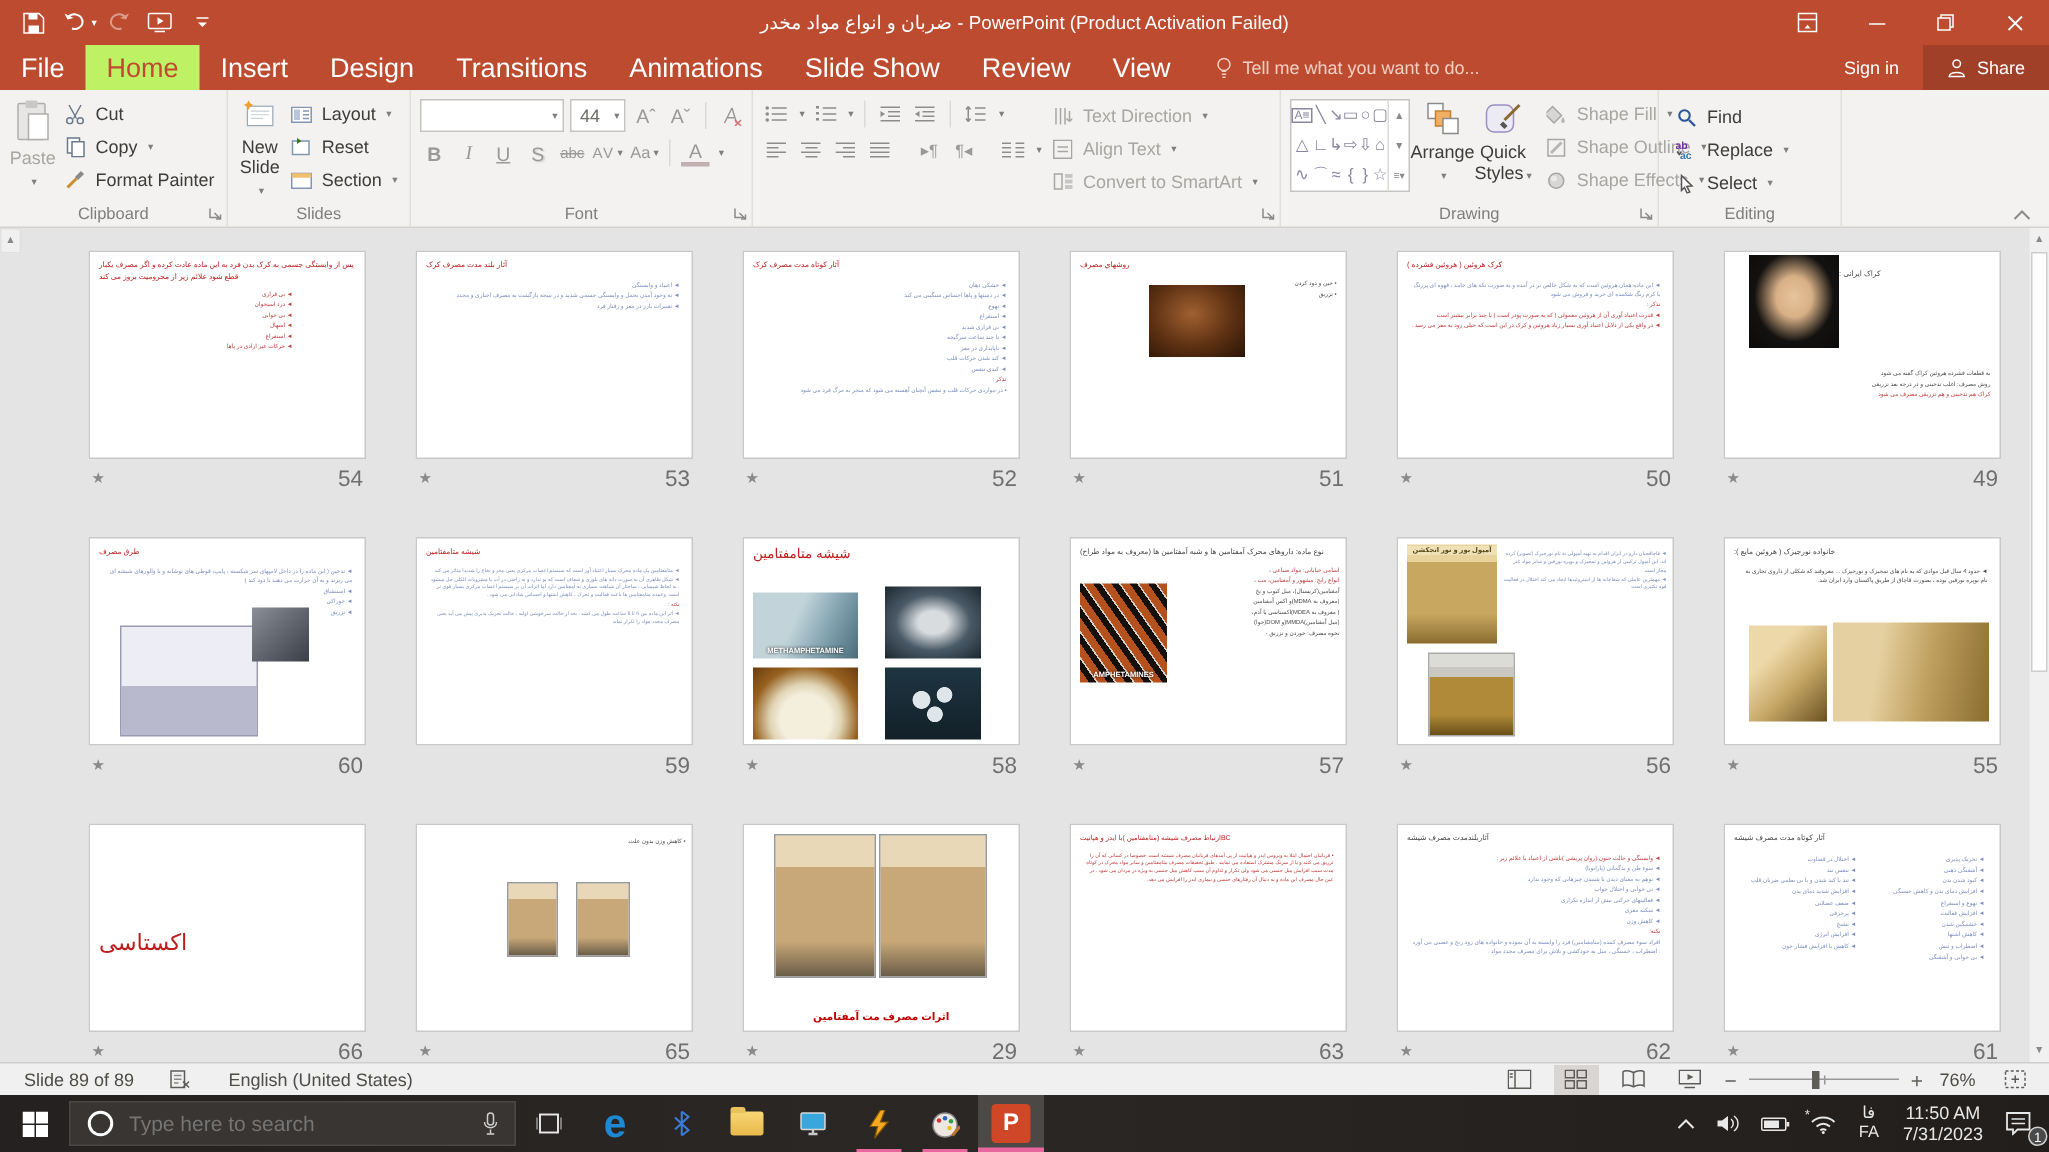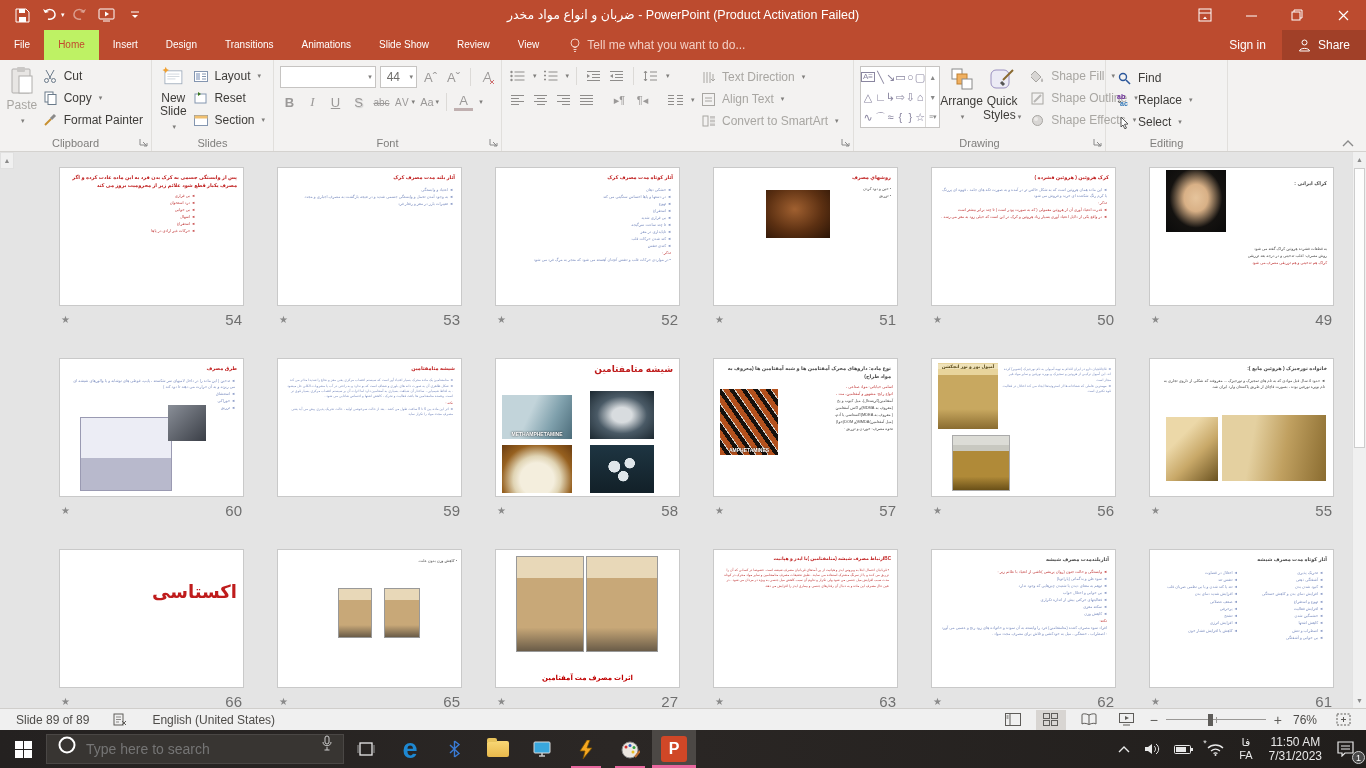--- a/index.html
+++ b/index.html
@@ -12,21 +12,21 @@
 .qat{display:flex;align-items:center;padding-left:8px}
 .qbtn{width:28px;height:28px;display:flex;align-items:center;justify-content:center}
 .qbtn.dim{opacity:.45}
 .qcaret{font-size:7px;margin-left:-3px}
 .title-text{position:absolute;left:50%;transform:translateX(-50%);height:30px;line-height:30px;font-size:12.5px;white-space:nowrap}
 .wbtns{position:absolute;right:0;top:0;height:30px;display:flex}
 .wbtn{width:46px;height:30px;display:flex;align-items:center;justify-content:center;font-size:13px}
 
 
 .tabrow{position:absolute;left:0;top:30px;width:100%;height:30px;background:#bc4b2f;display:flex;align-items:flex-end;color:#fff;z-index:7}
-.tab{padding:0 14px;height:30px;line-height:30px;font-size:10px;white-space:nowrap}
+.tab{padding:0 14px;height:30px;line-height:30px;font-size:18px;white-space:nowrap}
 .tab.active{background:#bef264;color:#c24a2e}
 .tellme{display:flex;align-items:center;gap:6px;margin-left:16px;color:#f3cfc4;height:30px}
 .tabrow-right{margin-left:auto;display:flex;align-items:center;height:30px}
 .signin{padding:0 16px;height:30px;line-height:30px}
 .share{display:flex;align-items:center;gap:7px;background:rgba(0,0,0,.14);padding:0 16px;height:30px}
 
 
 .ribbon{position:absolute;left:0;top:60px;width:100%;height:92px;background:#f3f2f1;border-bottom:1px solid #d4d2cf;display:flex;z-index:6}
 .rgroup{position:relative;height:100%;border-right:1px solid #e1dfdc;padding:3px 4px 18px 6px}
 .rg-label{position:absolute;bottom:2px;left:0;right:0;text-align:center;font-size:11px;color:#7f7e7c}
@@ -52,24 +52,24 @@
 .fillgroup{flex:1;border-right:none;position:relative}
 
 
 #sorter{position:absolute;left:0;top:152px;width:100%;height:556px;background:#e4e4e4;overflow:hidden;z-index:1}
 #slide-grid{position:absolute;left:59px;top:15px;display:grid;grid-template-columns:repeat(6,185px);column-gap:33px;grid-auto-rows:191px}
 .cell{width:185px}
 .card{width:185px;height:139px;background:#fff;border:1px solid #c9c9c9;position:relative;overflow:hidden}
 .meta{display:flex;justify-content:space-between;align-items:center;height:20px;margin-top:3px;padding:0 2px}
 .star{font-size:10px;color:#8a8a8a;min-width:10px}
 .num{font-size:15px;color:#6f6f6f}
-.stitle{color:#bf1c1c;font-weight:bold;text-align:right;font-size:5px;margin:6px 6px 2px;line-height:1.5}
+.stitle{color:#bf1c1c;font-weight:normal;text-align:left;font-size:5px;margin:6px 6px 2px;line-height:1.5}
 .t-dark{color:#474747}
 .t-lg{font-size:9px;margin-top:4px}
-.t-xl{font-size:18px;margin-top:29px}
+.t-xl{font-size:15px;margin-top:68px}
 .t-xs{font-size:4.6px}
 .t-49{margin-left:76px;margin-top:12px}
 .sbody{font-size:3.9px;line-height:1.55;padding:3px 8px 0;text-align:right;direction:rtl}
 .sbody.sm{font-size:3.4px}
 .sline{margin-bottom:1px}
 .c-red{color:#c23b3b}
 .c-blue{color:#7d8fc0}
 .c-dark{color:#4a4a4a}
 .scols{display:flex;gap:8px;padding:4px 10px;direction:rtl;font-size:3.9px;line-height:1.6;text-align:right}
 .scol{flex:1}
@@ -107,21 +107,21 @@
 .vbtn.active{background:#d8d5d2}
 .ztrack{width:100px;height:20px;display:flex;align-items:center;position:relative}
 .ztrack .line{width:100%;height:1px;background:#9a9896}
 .ztrack .tick{position:absolute;left:50%;top:7px;width:1px;height:6px;background:#9a9896}
 .ztrack .thumb{position:absolute;left:42%;top:4px;width:5px;height:12px;background:#5e5c59}
 .zpct{min-width:30px;text-align:center}
 
 
 .taskbar{position:absolute;left:0;top:730px;width:100%;height:38px;background:linear-gradient(90deg,#242120,#2b2725 45%,#211e1c);display:flex;align-items:center;z-index:8;color:#e8e8e8}
 .tb-start{width:46px;height:38px;display:flex;align-items:center;justify-content:center}
-.tb-search{width:298px;height:30px;background:#383532;border:1px solid #4a4745;display:flex;gap:9px;padding:0 10px;color:#b9b9b9}
+.tb-search{width:298px;height:30px;background:#383532;border:1px solid #4a4745;display:flex;align-items:center;gap:9px;padding:0 10px;color:#b9b9b9}
 .tb-search input{flex:1;background:transparent;border:none;outline:none;color:#b9b9b9;font-size:14px;font-family:inherit}
 .tb-ic{width:44px;height:38px;display:flex;align-items:center;justify-content:center;position:relative}
 .runline{position:absolute;bottom:0;left:7px;right:7px;height:2px;background:#e9679f}
 .tb-ic.activeapp{background:#4c4845}
 .tb-ic.activeapp .runline{left:0;right:0;height:3px}
 .edge-e{font-size:27px;font-weight:bold;color:#1e88d2;line-height:1}
 .folder{width:22px;height:16px;background:linear-gradient(#f8d775,#e8b84b);border-radius:2px;position:relative}
 .folder:before{content:"";position:absolute;top:-3px;left:0;width:10px;height:4px;background:#e8c35c;border-radius:2px 2px 0 0}
 .ppt-box{width:26px;height:26px;background:#d04727;border-radius:3px;display:flex;align-items:center;justify-content:center;color:#fff;font-weight:bold;font-size:16px}
 .tb-tray{margin-left:auto;display:flex;align-items:center;height:38px}
@@ -844,21 +844,21 @@
         </div>
       </div>
       <div class="cell">
         <div class="card">
           <div class="ph ph-port" style="left: 20px; top: 6px; width: 68px; height: 96px;"></div>
           <div class="ph ph-port" style="left: 90px; top: 6px; width: 72px; height: 96px;"></div>
           <div class="scaption" dir="rtl">اثرات مصرف مت آمفتامین</div>
         </div>
         <div class="meta">
           <span class="star">★</span>
-          <span class="num">27</span>
+          <span class="num">29</span>
         </div>
       </div>
       <div class="cell">
         <div class="card">
           <div class="stitle t-xs" dir="rtl">BCارتباط مصرف شیشه (متامفتامین )با ایدز و هپاتیت</div>
           <div class="sbody sm">
             <div class="sline c-red">▪ قربانیان احتمال ابتلا به ویروس ایدز و هپاتیت از پی آمدهای قربانیان مصرف شیشه است. خصوصا در کسانی که آن را تزریق می کنند و یا از سرنگ مشترک استفاده می نمایند . طبق تحقیقات مصرف متامفتامین و سایر مواد محرک در کوتاه مدت سبب افزایش میل جنسی می شود ولی تکرار و تداوم آن سبب کاهش میل جنسی به ویژه در مردان می شود . در عین حال مصرف این ماده و به دنبال آن رفتارهای جنسی و بیماری ایدز را افزایش می دهد.</div>
           </div>
         </div>
         <div class="meta">

